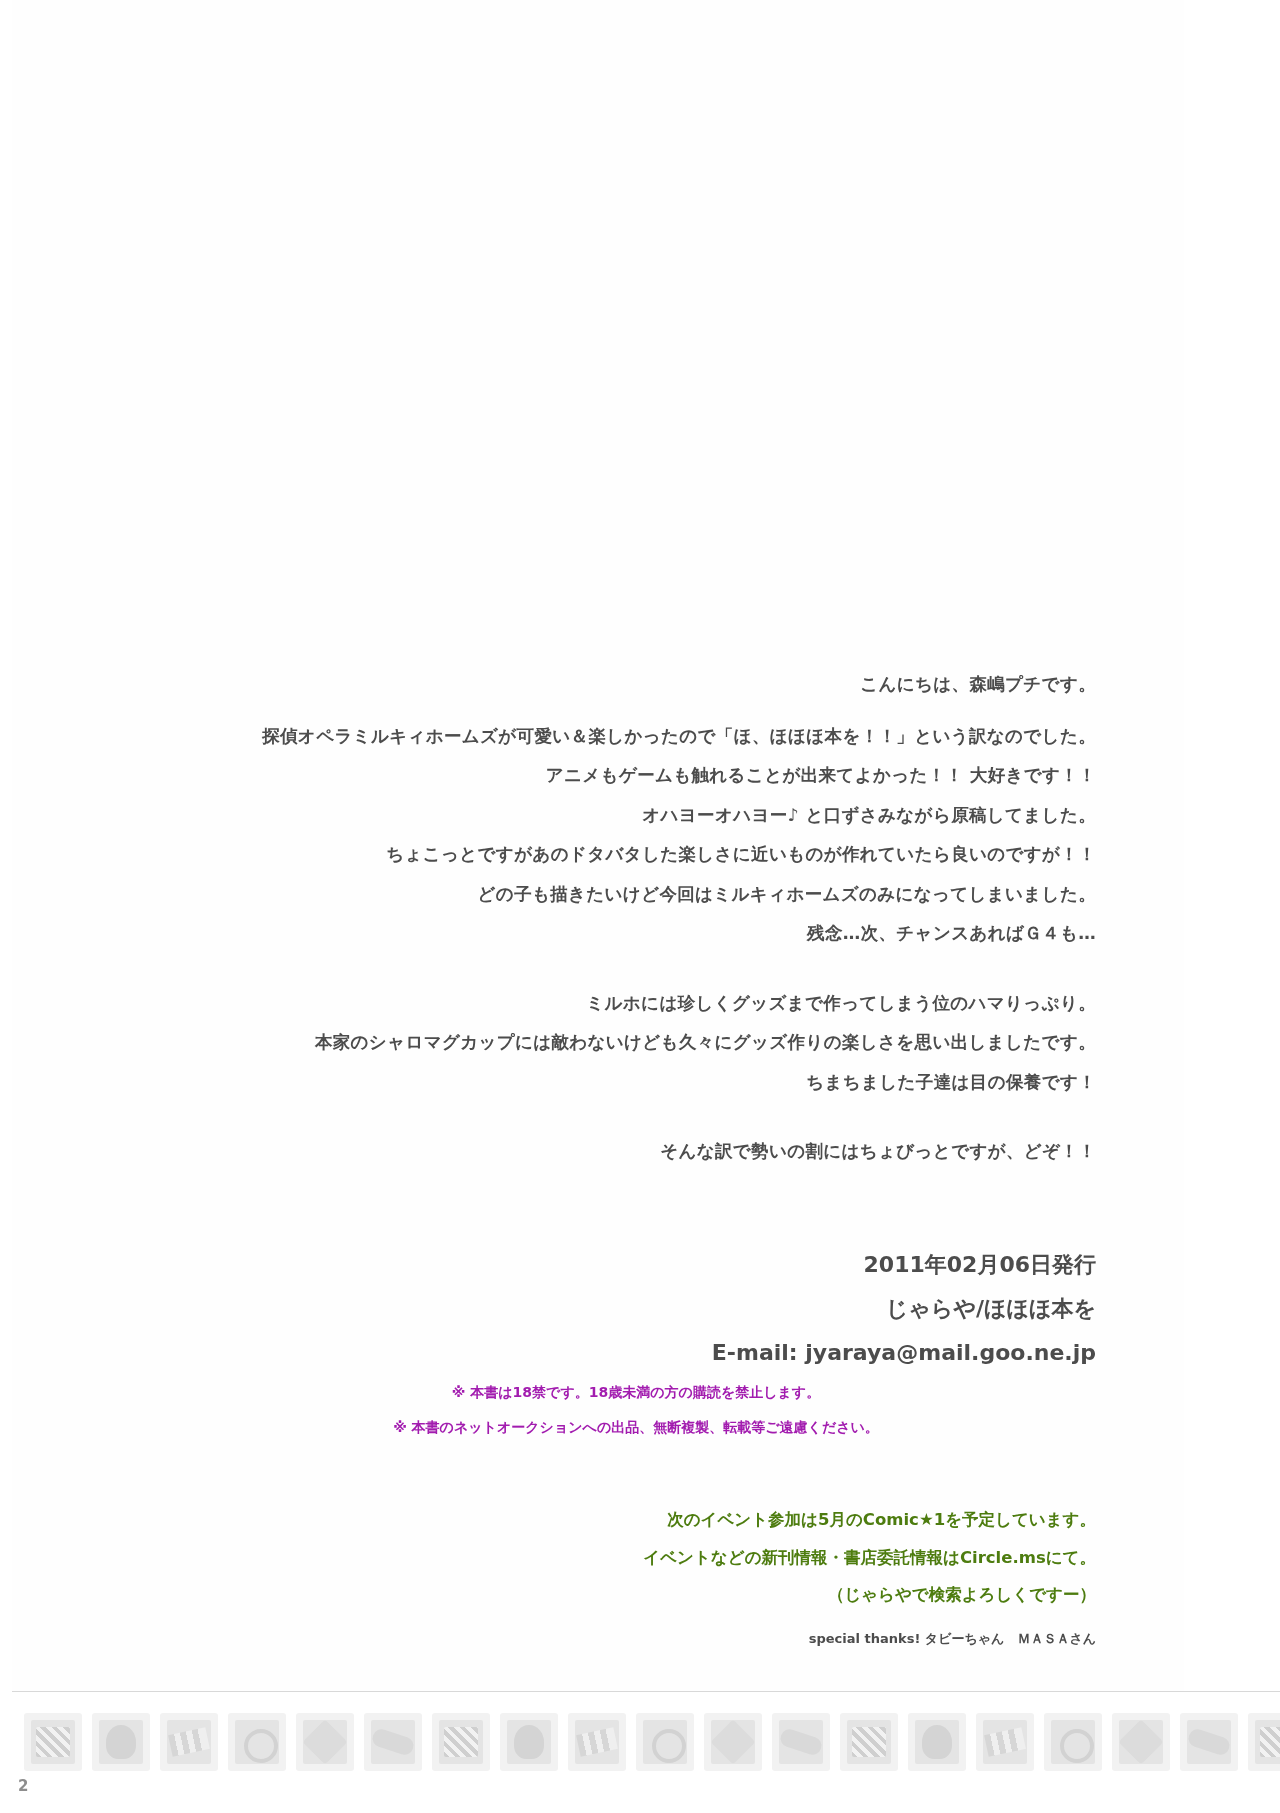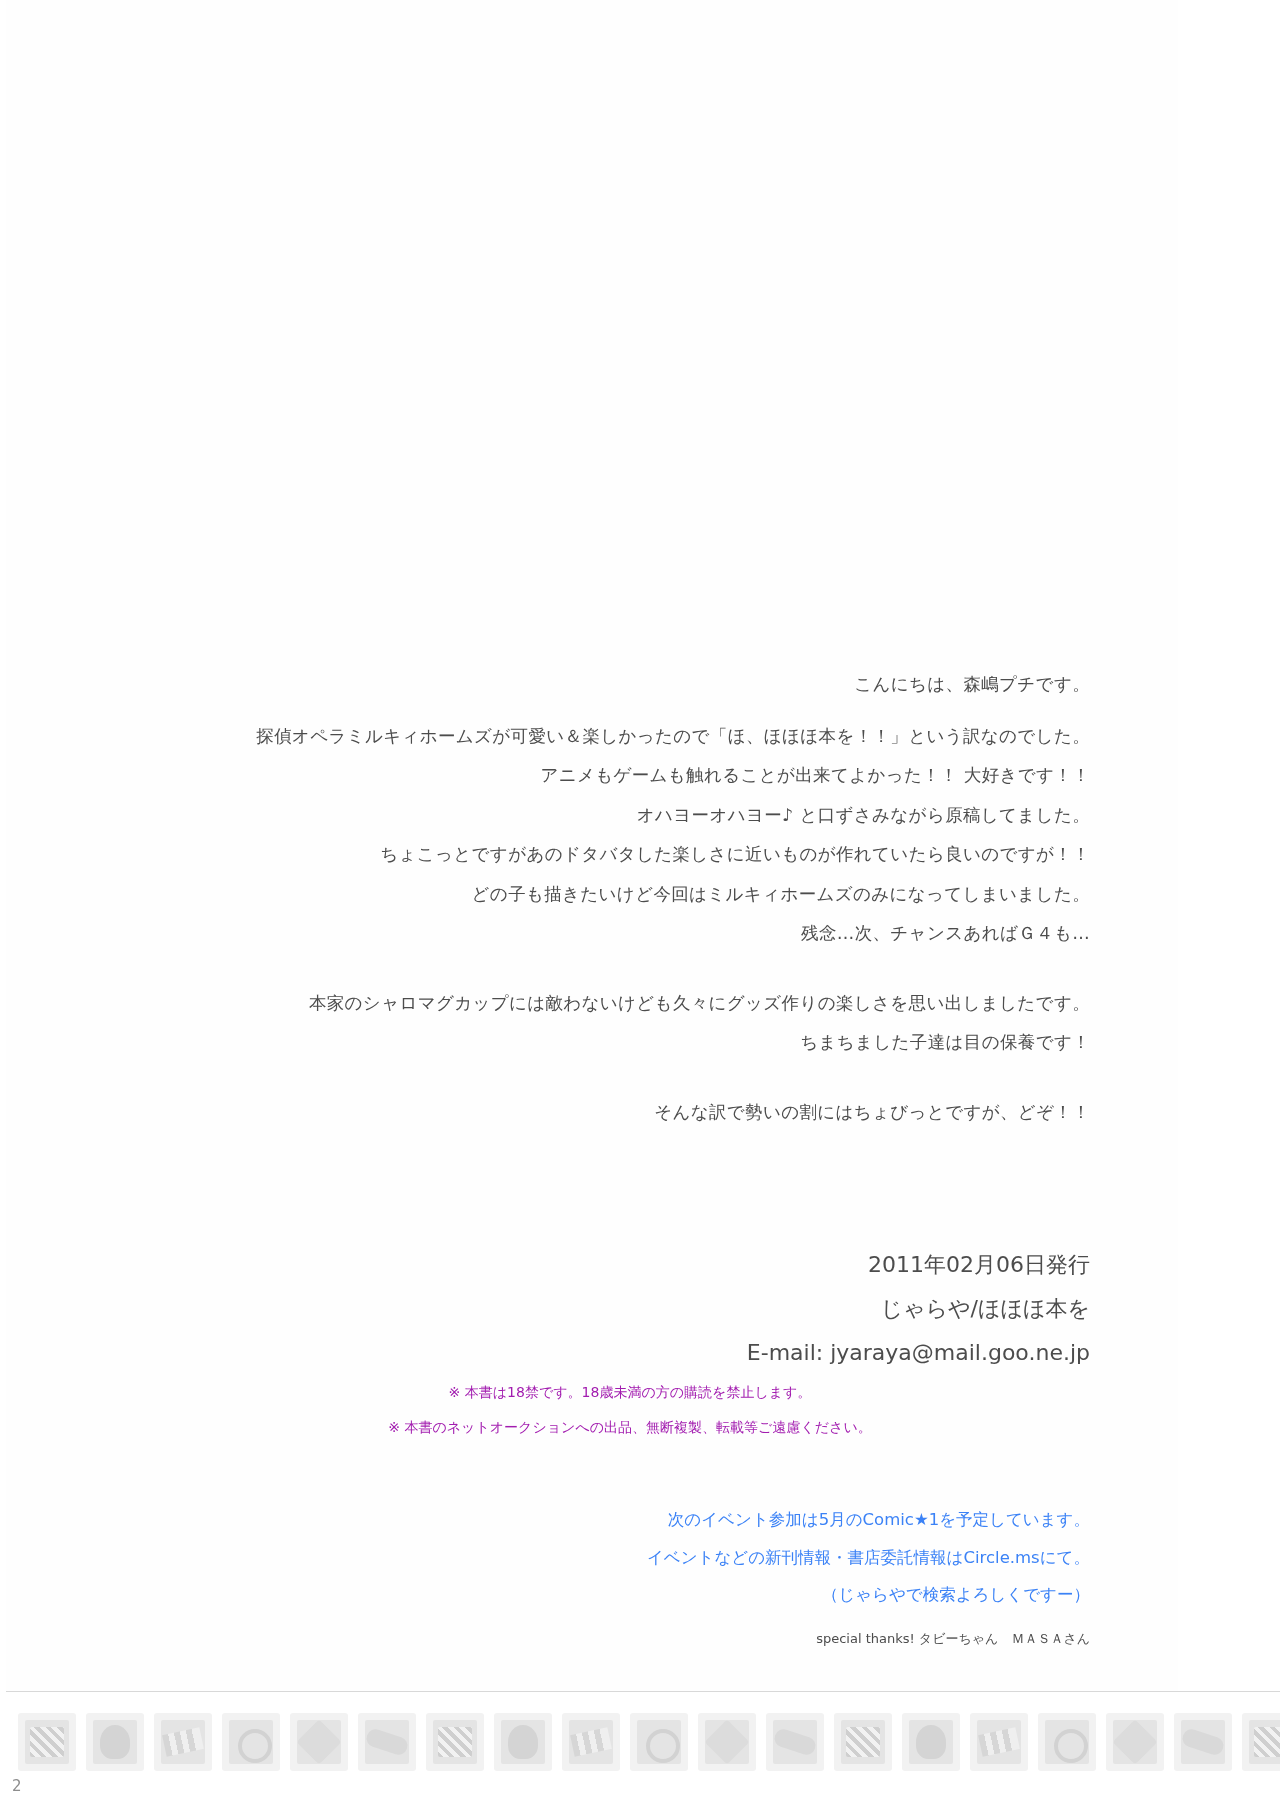--- a/index.html
+++ b/index.html
@@ -11,24 +11,25 @@
     width: 1280px;
     height: 1813px;
     position: relative;
     overflow: hidden;
     font-family: "DejaVu Sans", "Liberation Sans", sans-serif;
     color: #4a4a4a;
   }
 
   .page {
     position: absolute;
-    top: 0; left: 6px;
+    top: 0; left: 12px;
     width: 1172px;
     height: 1813px;
     background: #fefefe;
+    font-weight: bold;
   }
 
   
   .afterword {
     position: absolute;
     right: 88px;
     top: 676px;
     width: 920px;
     text-align: right;
     font-size: 17.5px;
@@ -80,21 +81,21 @@
 
   
   .eventinfo {
     position: absolute;
     right: 88px;
     top: 1512px;
     width: 920px;
     text-align: right;
     font-size: 16.5px;
     line-height: 1.0;
-    color: #3b82f6;
+    color: #4d7c0f;
   }
   .eventinfo .line {
     display: block;
     margin-bottom: 21px;
     white-space: nowrap;
   }
 
   
   .thanks {
     position: absolute;
@@ -215,20 +216,21 @@
   <div class="afterword">
     <span class="line">こんにちは、森嶋プチです。</span>
     <span class="gap-sm"></span>
     <span class="line">探偵オペラミルキィホームズが可愛い＆楽しかったので「ほ、ほほほ本を！！」という訳なのでした。</span>
     <span class="line">アニメもゲームも触れることが出来てよかった！！ 大好きです！！</span>
     <span class="line">オハヨーオハヨー♪ と口ずさみながら原稿してました。</span>
     <span class="line">ちょこっとですがあのドタバタした楽しさに近いものが作れていたら良いのですが！！</span>
     <span class="line">どの子も描きたいけど今回はミルキィホームズのみになってしまいました。</span>
     <span class="line">残念…次、チャンスあればＧ４も…</span>
     <span class="gap-md"></span>
+    <span class="line">ミルホには珍しくグッズまで作ってしまう位のハマりっぷり。</span>
     <span class="line">本家のシャロマグカップには敵わないけども久々にグッズ作りの楽しさを思い出しましたです。</span>
     <span class="line">ちまちました子達は目の保養です！</span>
     <span class="gap-md"></span>
     <span class="line">そんな訳で勢いの割にはちょびっとですが、どぞ！！</span>
   </div>
 
   <div class="colophon">
     <span class="line">2011年02月06日発行</span>
     <span class="line">じゃらや/ほほほ本を</span>
     <span class="line">E-mail: jyaraya@mail.goo.ne.jp</span>

